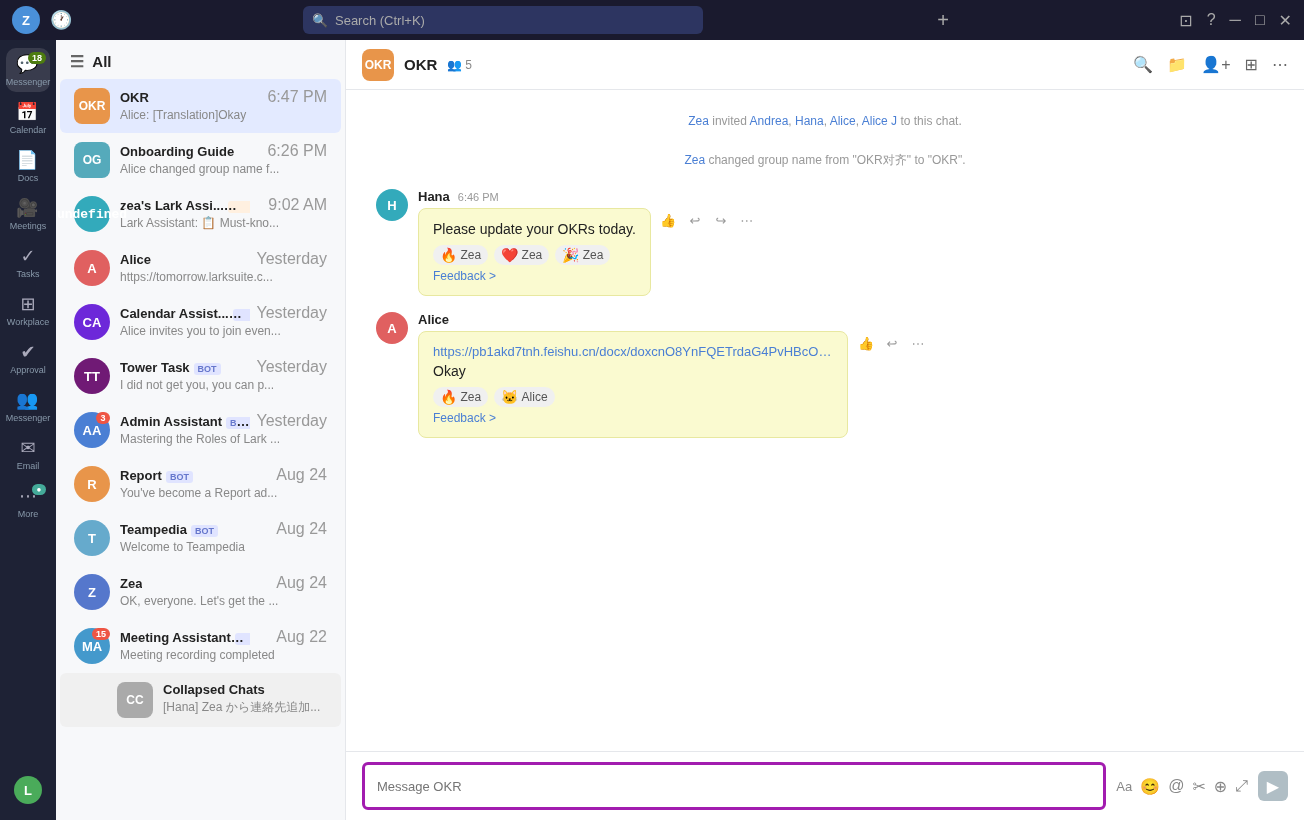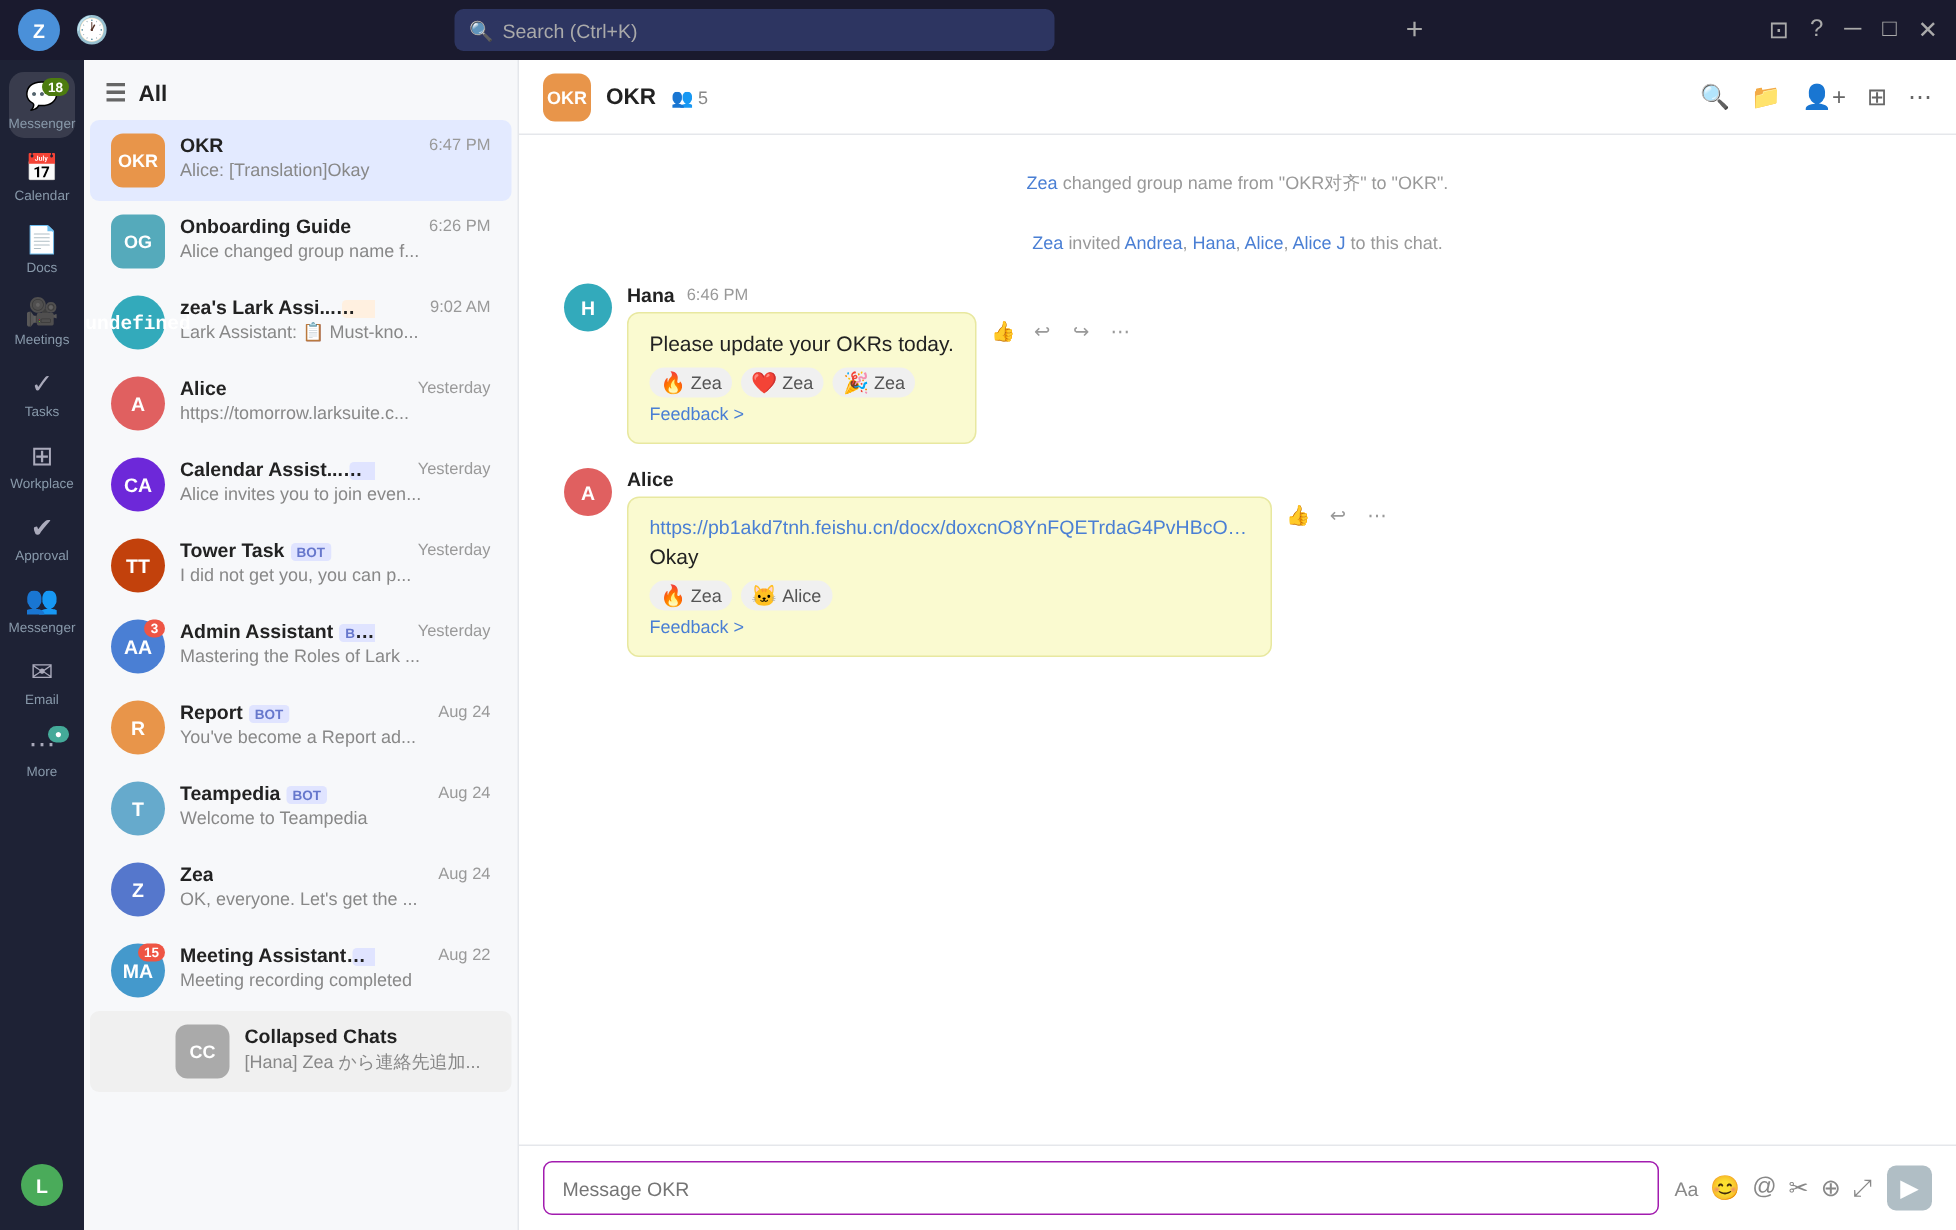--- a/index.html
+++ b/index.html
@@ -98,21 +98,21 @@
     }
     .chat-avatar-group {
       width: 36px; height: 36px; border-radius: 8px;
       display: flex; align-items: center; justify-content: center;
       font-size: 12px; font-weight: bold; color: #fff;
       flex-shrink: 0;
     }
     .chat-info { flex: 1; overflow: hidden; }
     .chat-info-top { display: flex; justify-content: space-between; align-items: center; }
     .chat-name { font-size: 13px; font-weight: 600; color: #222; white-space: nowrap; overflow: hidden; text-overflow: ellipsis; max-width: 130px; }
-    .chat-time { font-size: 11px; color: #999; flex-shrink: 0; }
+    .chat-time { font-size: 16px; color: #999; flex-shrink: 0; }
     .chat-preview { font-size: 12px; color: #888; white-space: nowrap; overflow: hidden; text-overflow: ellipsis; margin-top: 2px; }
     .bot-badge {
       background: #e0e4ff; color: #6677cc; font-size: 9px; padding: 1px 4px; border-radius: 3px; font-weight: 600; margin-left: 4px;
     }
     .official-badge {
       background: #fff0e0; color: #e8883a; font-size: 9px; padding: 1px 4px; border-radius: 3px; font-weight: 600; margin-left: 4px;
     }
     .chat-badge {
       background: #e54; color: #fff; border-radius: 8px;
       font-size: 9px; padding: 1px 4px; font-weight: bold; min-width: 14px; text-align: center;
@@ -204,22 +204,22 @@
     .chat-input-area {
       border-top: 1px solid #e5e7eb;
       padding: 10px 16px;
       display: flex;
       align-items: center;
       gap: 10px;
       background: #fff;
     }
     .chat-input {
       flex: 1;
-      height: 36px;
-      border: 1px solid #a21caf;
+      height: 48px;
+      border: 3px solid #a21caf;
       border-radius: 6px;
       padding: 0 12px;
       font-size: 13px;
       color: #999;
       outline: none;
     }
     .input-actions { display: flex; gap: 8px; align-items: center; color: #888; font-size: 16px; }
     .input-actions span { cursor: pointer; }
     .send-btn {
       width: 30px; height: 30px; border-radius: 6px;
@@ -364,21 +364,21 @@
     <div class="chat-info">
       <div class="chat-info-top">
         <span class="chat-name">Calendar Assist...<span class="bot-badge">BOT</span></span>
         <span class="chat-time">Yesterday</span>
       </div>
       <div class="chat-preview">Alice invites you to join even...</div>
     </div>
   </div>
         <div class="chat-item">
     <div style="position:relative;">
-            <div class="chat-avatar" style="background:#c2410c">TT</div>
+            <div class="chat-avatar" style="background:#701a75">TT</div>
           </div>
     <div class="chat-info">
       <div class="chat-info-top">
         <span class="chat-name">Tower Task<span class="bot-badge">BOT</span></span>
         <span class="chat-time">Yesterday</span>
       </div>
       <div class="chat-preview">I did not get you, you can p...</div>
     </div>
   </div>
         <div class="chat-item">
@@ -471,32 +471,32 @@
         <span>🔍</span>
         <span>📁</span>
         <span>👤+</span>
         <span>⊞</span>
         <span>⋯</span>
       </div>
     </div>
 
     <div class="chat-messages" id="chat-messages">
 
-      <div class="system-message">
-        <span style="color:#4a7fd4;">Zea</span>
-        <span> changed group name from "OKR对齐" to "OKR".</span>
-      </div>
       <div class="system-message">
         <span style="color:#4a7fd4;">Zea</span>
         <span> invited </span>
         <span style="color:#4a7fd4;">Andrea</span><span>, </span>
         <span style="color:#4a7fd4;">Hana</span><span>, </span>
         <span style="color:#4a7fd4;">Alice</span><span>, </span>
         <span style="color:#4a7fd4;">Alice J</span>
         <span> to this chat.</span>
+      </div>
+      <div class="system-message">
+        <span style="color:#4a7fd4;">Zea</span>
+        <span> changed group name from "OKR对齐" to "OKR".</span>
       </div>
 
       <div class="message-row">
         <div class="msg-avatar" style="background:#3ab;">H</div>
         <div class="msg-content">
           <div class="msg-meta">
             <span class="msg-sender">Hana</span>
             <span class="msg-time">6:46 PM</span>
           </div>
           <div style="display:flex; align-items:flex-start; gap:6px;">

